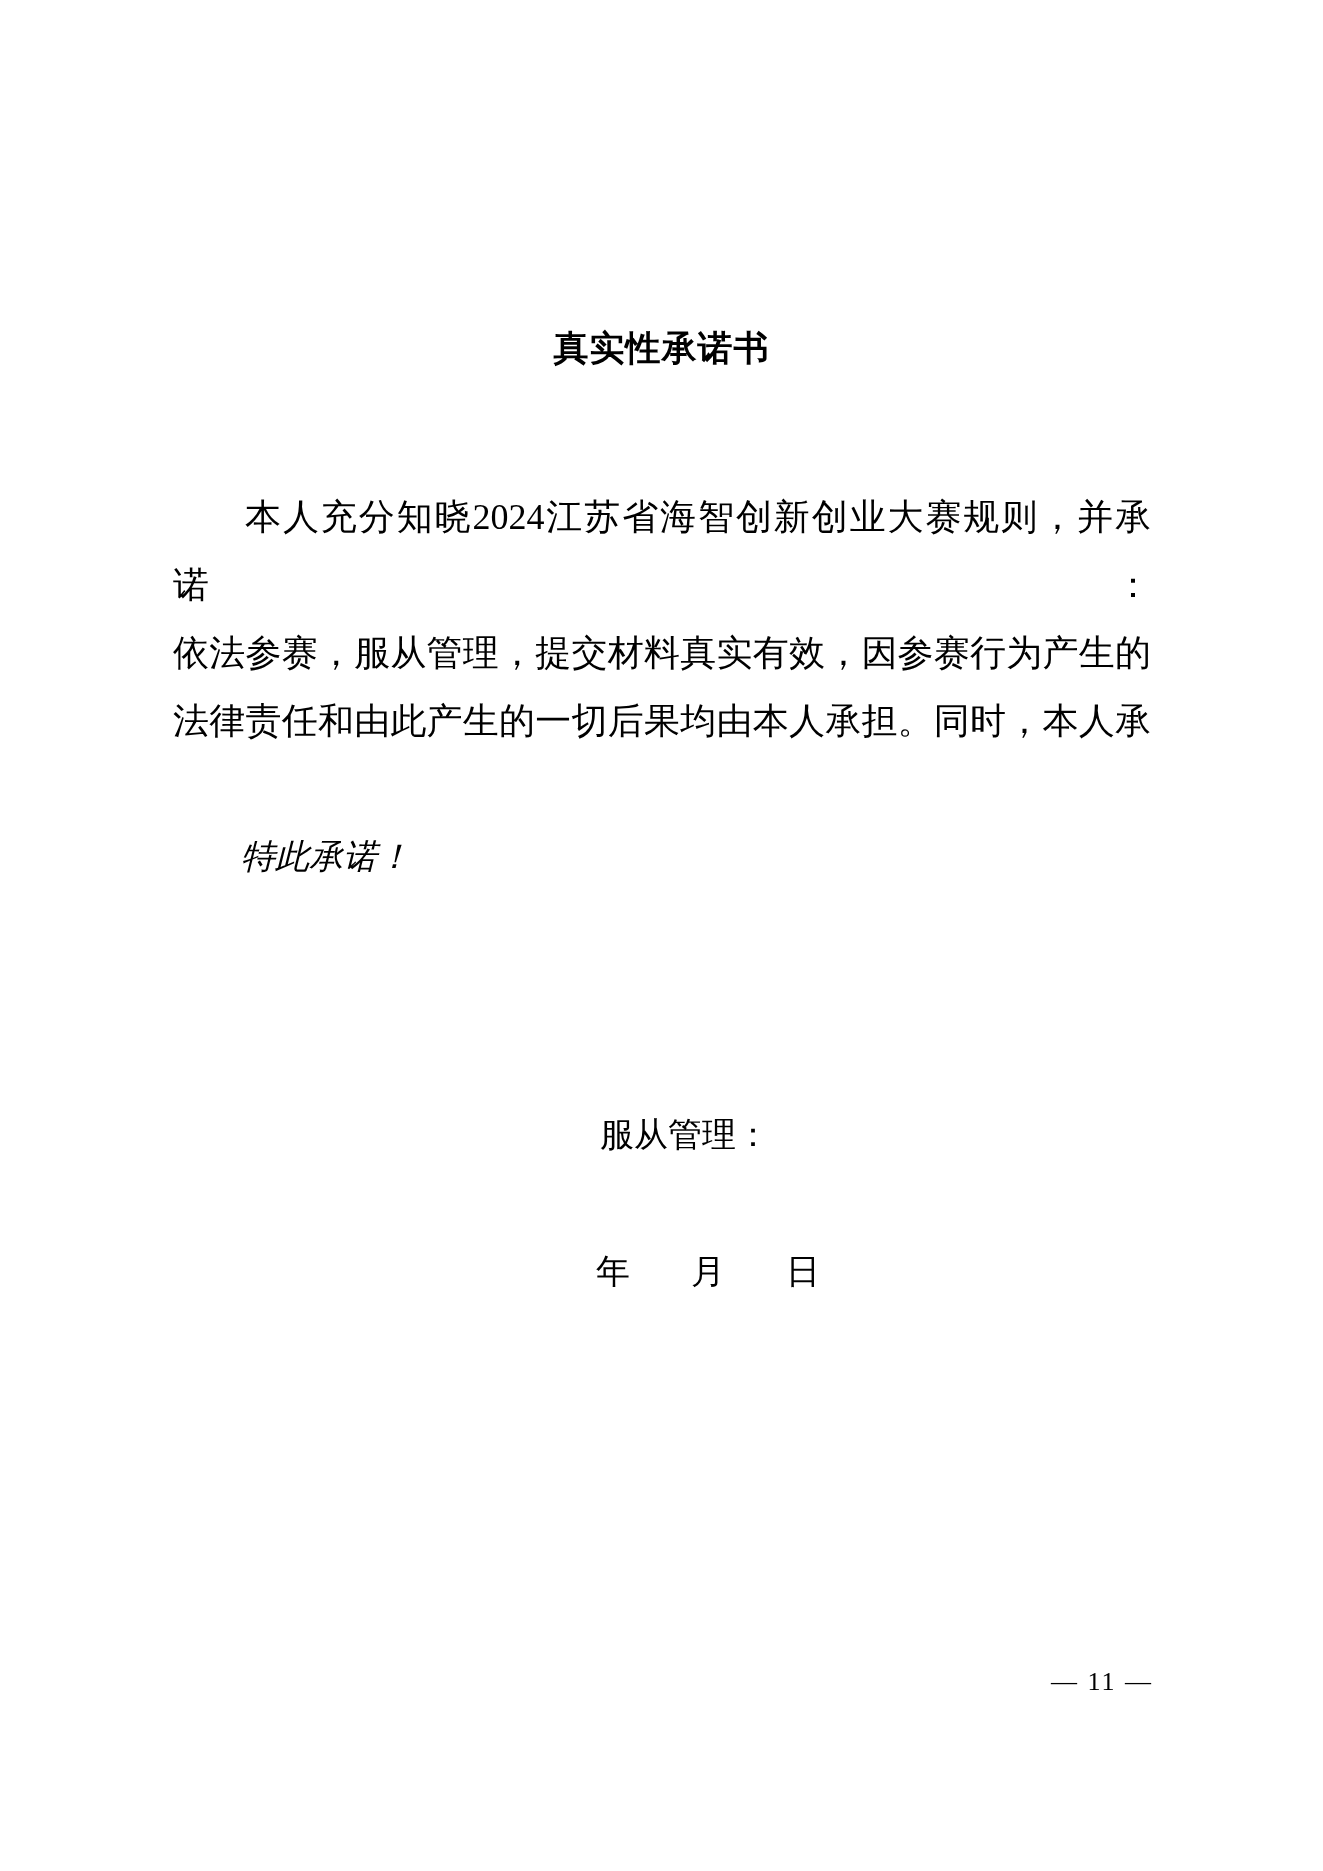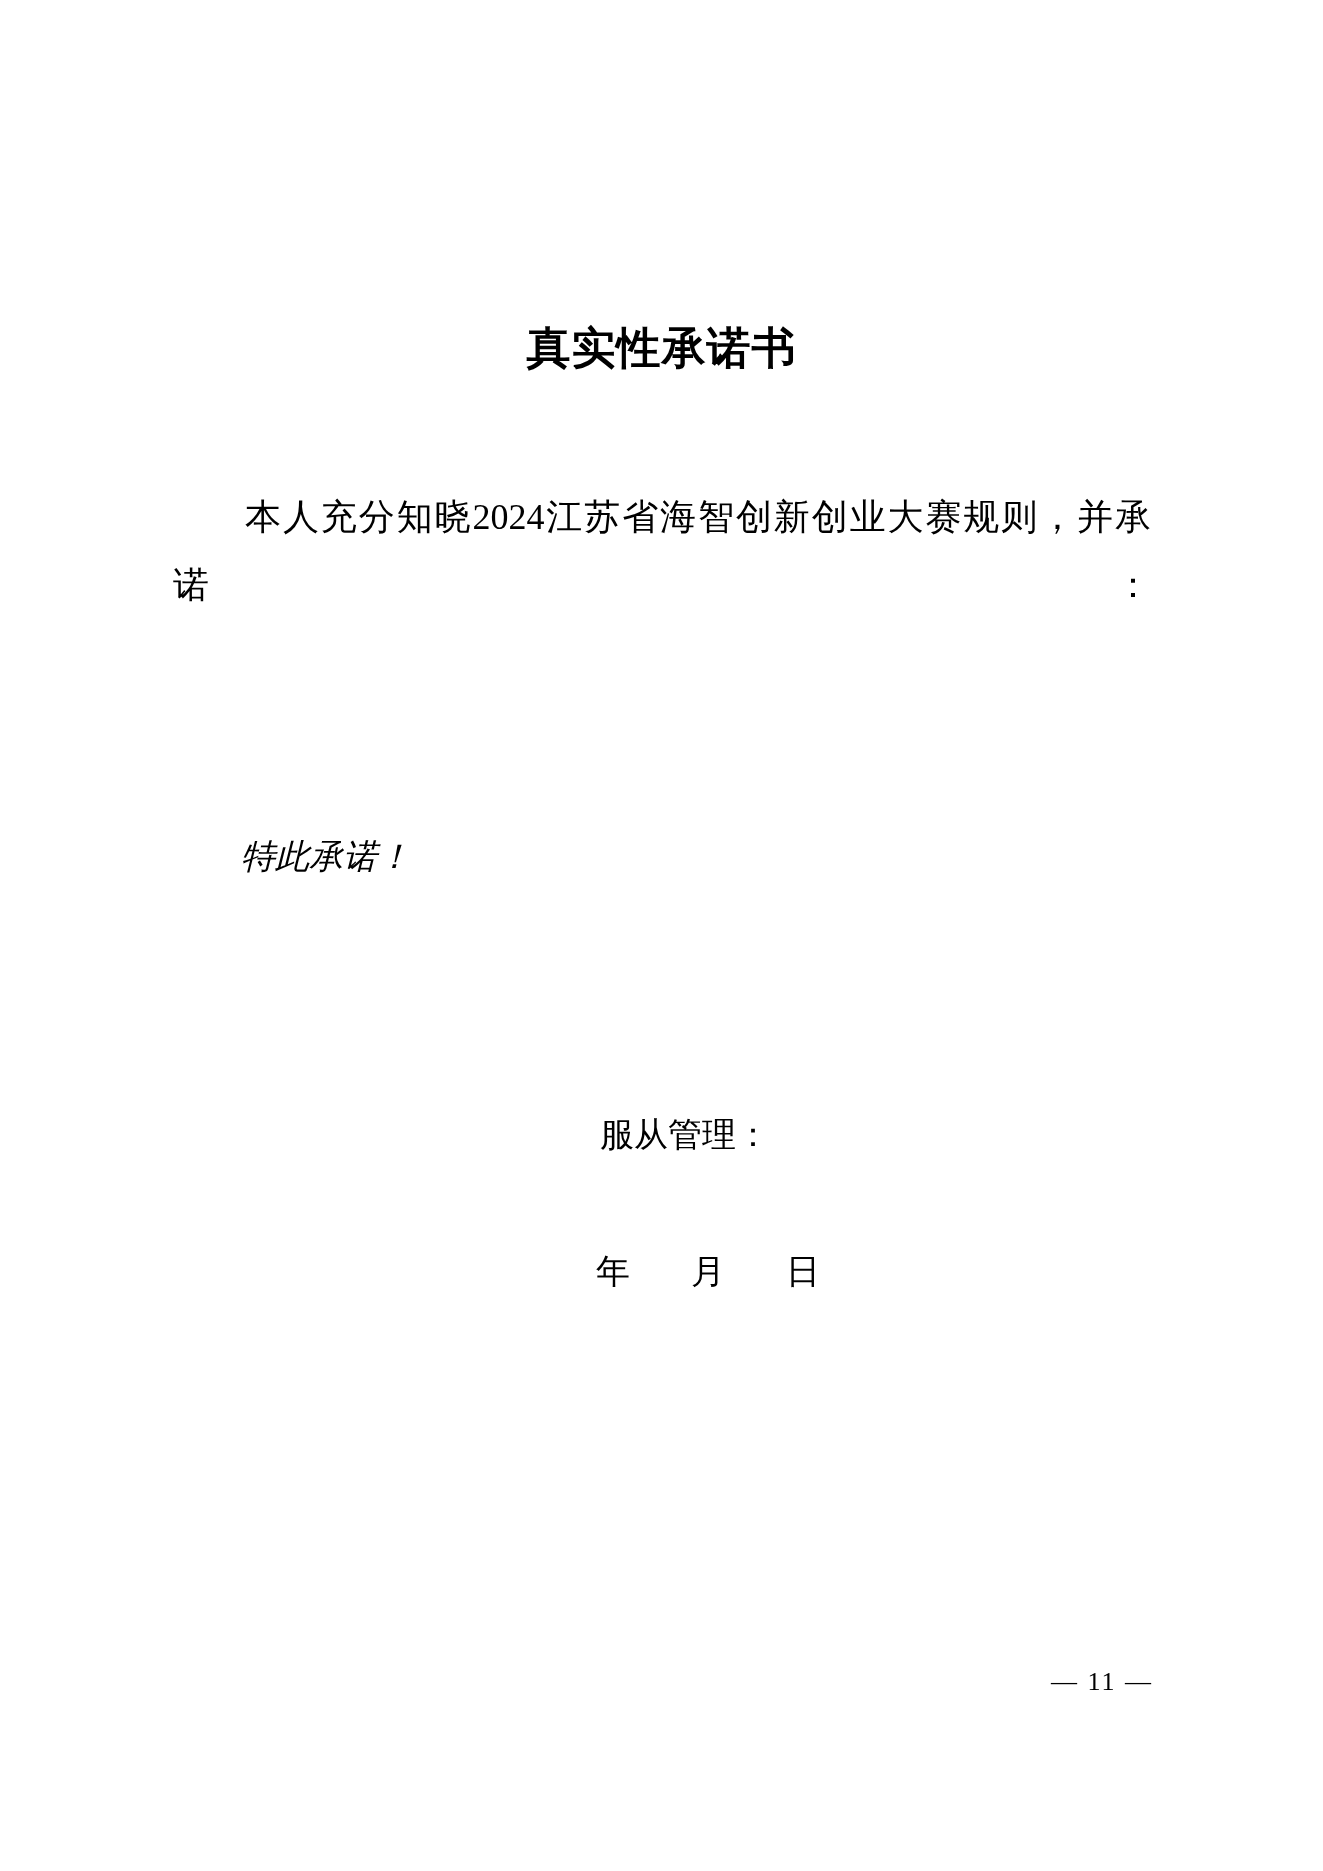--- a/index.html
+++ b/index.html
@@ -17,21 +17,21 @@
     font-family: "Liberation Serif", "DejaVu Serif", serif;
     overflow: hidden;
   }
   .doc-title {
     position: absolute;
     top: 318px;
     left: 0;
     width: 100%;
     margin: 0;
     text-align: center;
-    font-size: 44px;
+    font-size: 35px;
     line-height: 62px;
     font-weight: 700;
     letter-spacing: 1px;
   }
   .body-text {
     position: absolute;
     top: 483px;
     left: 173px;
     width: 978px;
     font-size: 36px;
@@ -91,20 +91,22 @@
 </style>
 </head>
 <body>
 
 <div class="page">
 
   <h1 class="doc-title">真实性承诺书</h1>
 
   <div class="body-text">
     <div class="body-line stretch first">本人充分知晓2024江苏省海智创新创业大赛规则，并承诺：</div>
+    <div class="body-line stretch">依法参赛，服从管理，提交材料真实有效，因参赛行为产生的</div>
+    <div class="body-line stretch">法律责任和由此产生的一切后果均由本人承担。同时，本人承</div>
   </div>
 
   <div class="closing-line">特此承诺！</div>
 
   <div class="signature-label">服从管理：</div>
 
   <div class="date-line">
     <span class="date-unit year">年</span>
     <span class="date-unit month">月</span>
     <span class="date-unit day">日</span>

